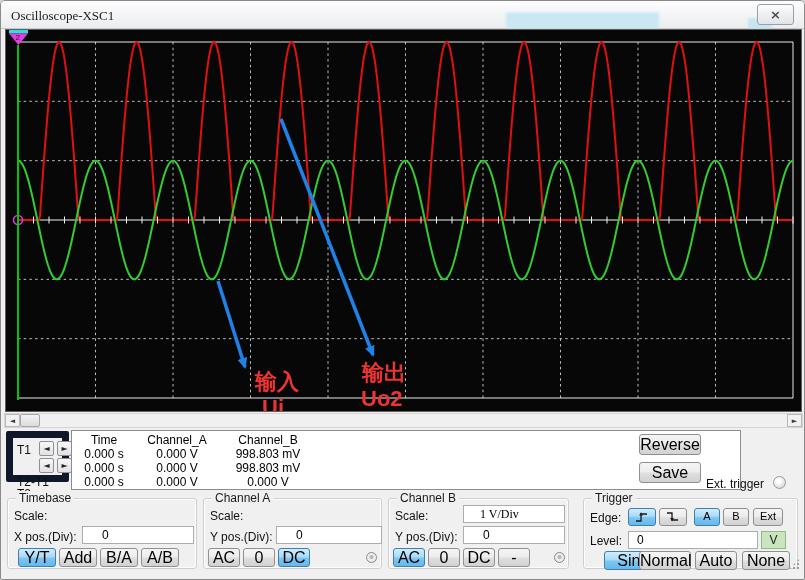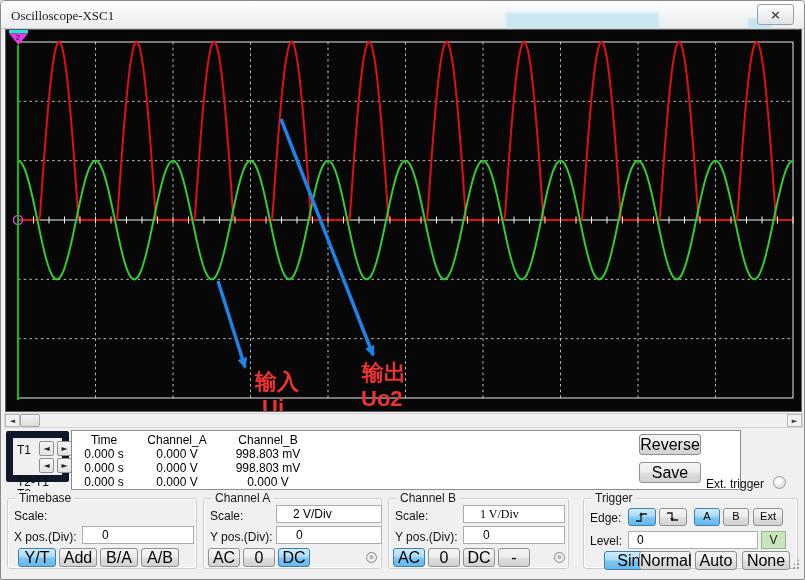--- a/index.html
+++ b/index.html
@@ -224,21 +224,20 @@
     <div class="field" style="left:74px; top:27px; width:112px; padding-left:19px;">0</div>
     <div class="btn gbtn sel" style="left:10px; top:49px; width:38px;">Y/T</div>
     <div class="btn gbtn" style="left:51px; top:49px; width:38px;">Add</div>
     <div class="btn gbtn" style="left:92px; top:49px; width:38px;">B/A</div>
     <div class="btn gbtn" style="left:133px; top:49px; width:38px;">A/B</div>
   </div>
 
   <div class="gb gb-cha">
     <span class="gb-title">Channel A</span>
     <span class="flabel" style="left:6px; top:10px;">Scale:</span>
-    <div class="field" style="left:72px; top:6px; width:106px;">2 V/Div</div>
     <span class="flabel" style="left:6px; top:31px;">Y pos.(Div):</span>
     <div class="field" style="left:72px; top:27px; width:106px; padding-left:19px;">0</div>
     <div class="btn gbtn" style="left:4px; top:49px; width:32px;">AC</div>
     <div class="btn gbtn" style="left:39px; top:49px; width:32px;">0</div>
     <div class="btn gbtn sel" style="left:74px; top:49px; width:32px;">DC</div>
     <div class="radio" style="left:162px; top:53px;"></div>
   </div>
 
   <div class="gb gb-chb">
     <span class="gb-title">Channel B</span>

